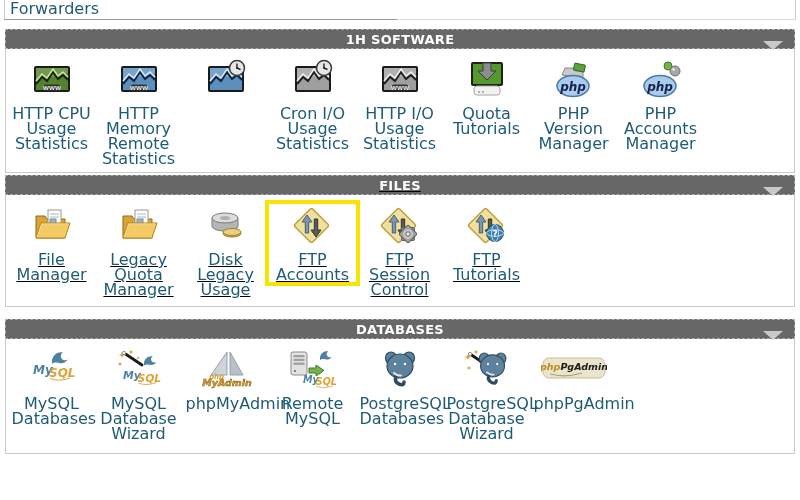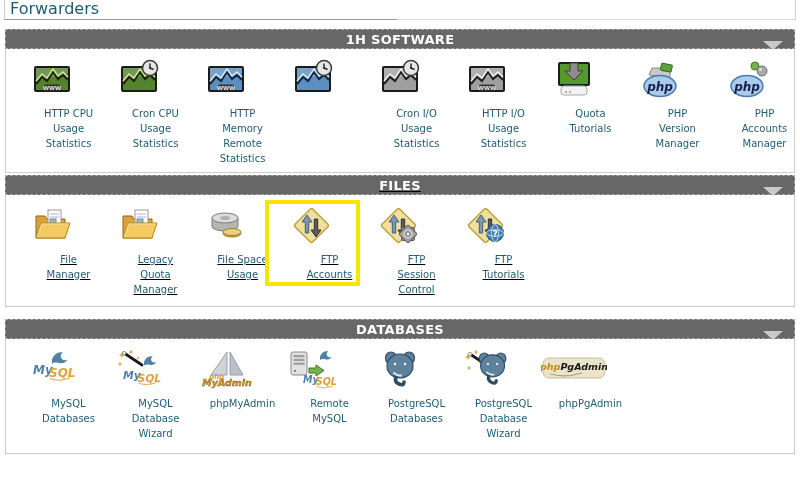--- a/index.html
+++ b/index.html
@@ -48,22 +48,22 @@
     background: #ffffff;
     display: flex; align-items: flex-start; padding: 9px 2px 4px 2px;
   }
   .cell {
     flex: 0 0 87px; width: 87px; display: flex; flex-direction: column;
     align-items: center; text-decoration: none; padding-top: 1px;
   }
   .cell.highlighted { outline: 4px solid var(--highlight, #f7e400); }
   .icon-wrap { height: 46px; display: flex; justify-content: center; }
   .label {
-    margin-top: 1px; font-size: 10px; line-height: 15px;
-    color: var(--label-text, #1e5b75); text-align: center; max-width: 80px; margin-left: 34px;
+    margin-top: 1px; font-size: 16px; line-height: 15px;
+    color: var(--label-text, #1e5b75); text-align: center; max-width: 80px;
   }
 </style>
 </head>
 <body>
 
 <div class="top-strip">
   <a href="#" class="nav-link">Forwarders</a>
   <span class="top-strip-rule"></span>
 </div>
 
@@ -80,36 +80,20 @@
   <rect x="3" y="7" width="36" height="26" rx="2" fill="#1b1b1b"></rect>
   <rect x="5" y="9" width="32" height="22" fill="#55822e"></rect>
   <polygon points="5,9 37,9 37,14 5,22" fill="#ffffff" opacity="0.18"></polygon>
   <polyline points="5,25 11,18 16,22 22,13 27,20 32,16 37,21" fill="none" stroke="#16240c" stroke-width="2"></polyline>
   <polyline points="5,22 11,15 16,19 22,10 27,17 32,13 37,18" fill="none" stroke="#cfe49a" stroke-width="1.5"></polyline>
               <rect x="13" y="25.5" width="16" height="7" rx="1.5" fill="#2a2a2a" opacity="0.9"></rect>
   <text x="21" y="31" font-size="5.5" fill="#e8e8e8" text-anchor="middle" font-weight="bold">WWW</text>
             </svg>
           </span>
           <span class="label">HTTP CPU Usage Statistics</span>
-        </a>
-        <a href="#" class="cell">
-          <span class="icon-wrap">
-            <svg width="42" height="40" viewBox="0 0 42 40">
-  <rect x="3" y="7" width="36" height="26" rx="2" fill="#1b1b1b"></rect>
-  <rect x="5" y="9" width="32" height="22" fill="#55822e"></rect>
-  <polygon points="5,9 37,9 37,14 5,22" fill="#ffffff" opacity="0.18"></polygon>
-  <polyline points="5,25 11,18 16,22 22,13 27,20 32,16 37,21" fill="none" stroke="#16240c" stroke-width="2"></polyline>
-  <polyline points="5,22 11,15 16,19 22,10 27,17 32,13 37,18" fill="none" stroke="#cfe49a" stroke-width="1.5"></polyline>
-              <circle cx="32" cy="9" r="7.5" fill="#e6e6e6" stroke="#3a3a3a" stroke-width="1.5"></circle>
-  <line x1="32" y1="9" x2="32" y2="4.5" stroke="#222" stroke-width="1.4"></line>
-  <line x1="32" y1="9" x2="35.5" y2="10.5" stroke="#222" stroke-width="1.4"></line>
-  <circle cx="32" cy="9" r="1" fill="#222"></circle>
-            </svg>
-          </span>
-          <span class="label">Cron CPU Usage Statistics</span>
         </a>
         <a href="#" class="cell">
           <span class="icon-wrap">
             <svg width="42" height="40" viewBox="0 0 42 40">
   <rect x="3" y="7" width="36" height="26" rx="2" fill="#1b1b1b"></rect>
   <rect x="5" y="9" width="32" height="22" fill="#5d8fbe"></rect>
   <polygon points="5,9 37,9 37,14 5,22" fill="#ffffff" opacity="0.18"></polygon>
   <polyline points="5,25 11,18 16,22 22,13 27,20 32,16 37,21" fill="none" stroke="#12263e" stroke-width="2"></polyline>
   <polyline points="5,22 11,15 16,19 22,10 27,17 32,13 37,18" fill="none" stroke="#d9ebfa" stroke-width="1.5"></polyline>
               <rect x="13" y="25.5" width="16" height="7" rx="1.5" fill="#2a2a2a" opacity="0.9"></rect>
@@ -238,21 +222,21 @@
         <a href="#" class="cell">
           <span class="icon-wrap">
             <svg width="42" height="40" viewBox="0 0 42 40">
     <path d="M7,13 v8 c0,3 6,5 13,5 s13,-2 13,-5 v-8" fill="#b5b5b5" stroke="#7d7d7d"></path>
     <ellipse cx="20" cy="13" rx="13" ry="5" fill="#dcdcdc" stroke="#7d7d7d"></ellipse>
     <ellipse cx="20" cy="13" rx="5" ry="2" fill="#b0b0b0"></ellipse>
     <ellipse cx="27" cy="28.5" rx="9" ry="3.5" fill="#d9b153" stroke="#a2801f"></ellipse>
     <ellipse cx="27" cy="27" rx="9" ry="3.5" fill="#e9cf86" stroke="#a2801f"></ellipse>
             </svg>
           </span>
-          <span class="label">File Space Usage</span>
+          <span class="label">Disk Legacy Usage</span>
         </a>
         <a href="#" class="cell highlighted">
           <span class="icon-wrap">
             <svg width="44" height="42" viewBox="0 0 44 42">
   <rect x="8" y="8" width="25" height="25" rx="2" transform="rotate(45 20.5 20.5)" fill="#f0e09e" stroke="#bfa13d" stroke-width="1.5"></rect>
   <path d="M14.3,28 L14.3,17 L11,17 L16,10 L21,17 L17.7,17 L17.7,28 Z" fill="#7d97ad" stroke="#44607a"></path>
   <path d="M23.3,14 L23.3,25 L20,25 L25,32 L30,25 L26.7,25 L26.7,14 Z" fill="#5a5a5a" stroke="#333333"></path>
             </svg>
           </span>
           <span class="label">FTP Accounts</span>

